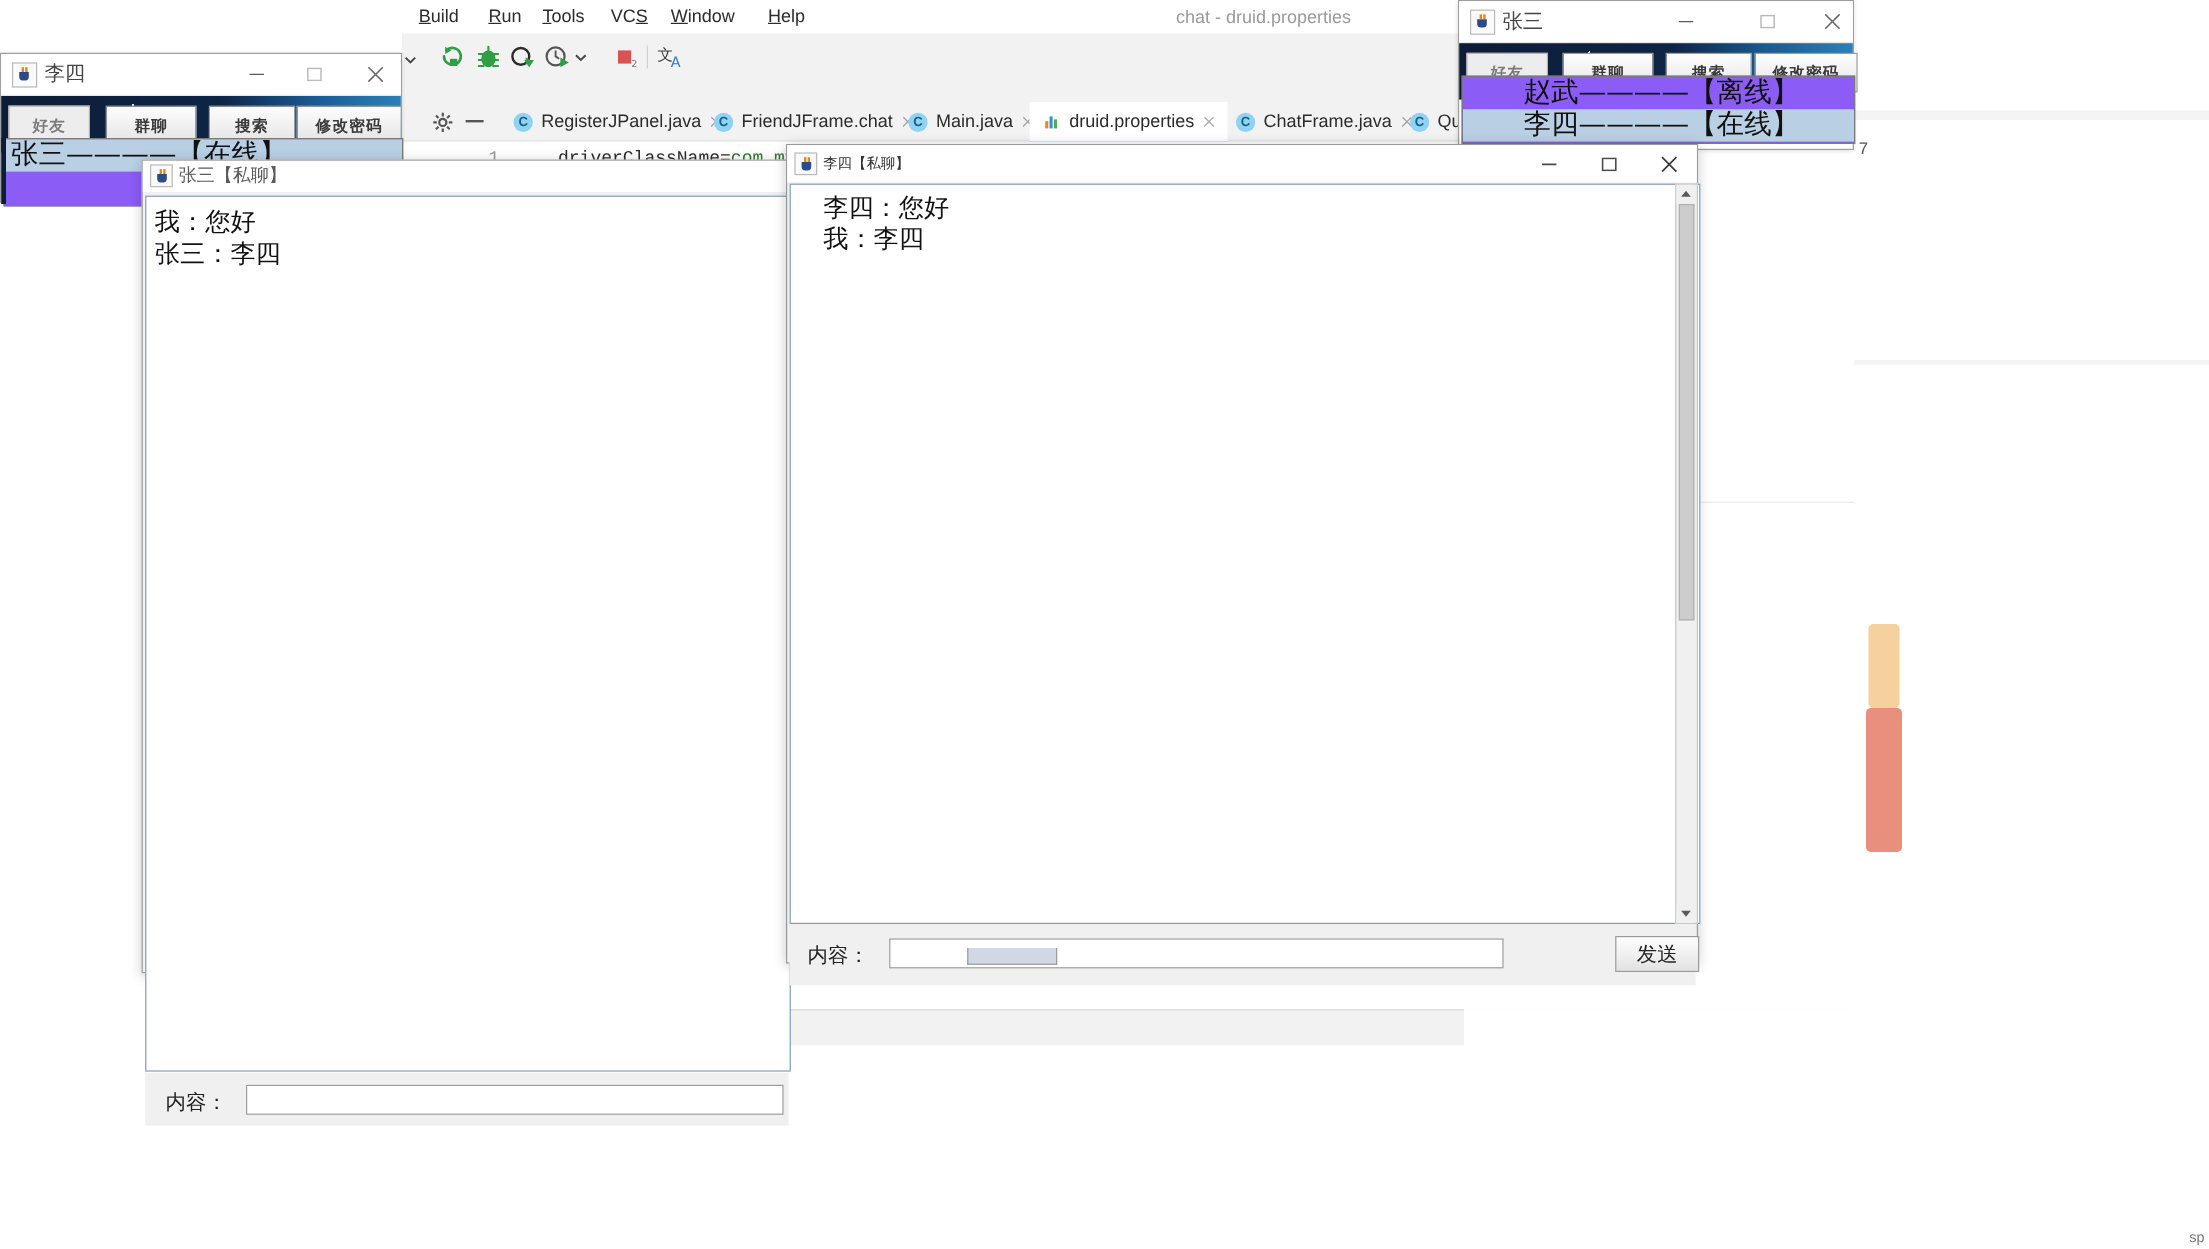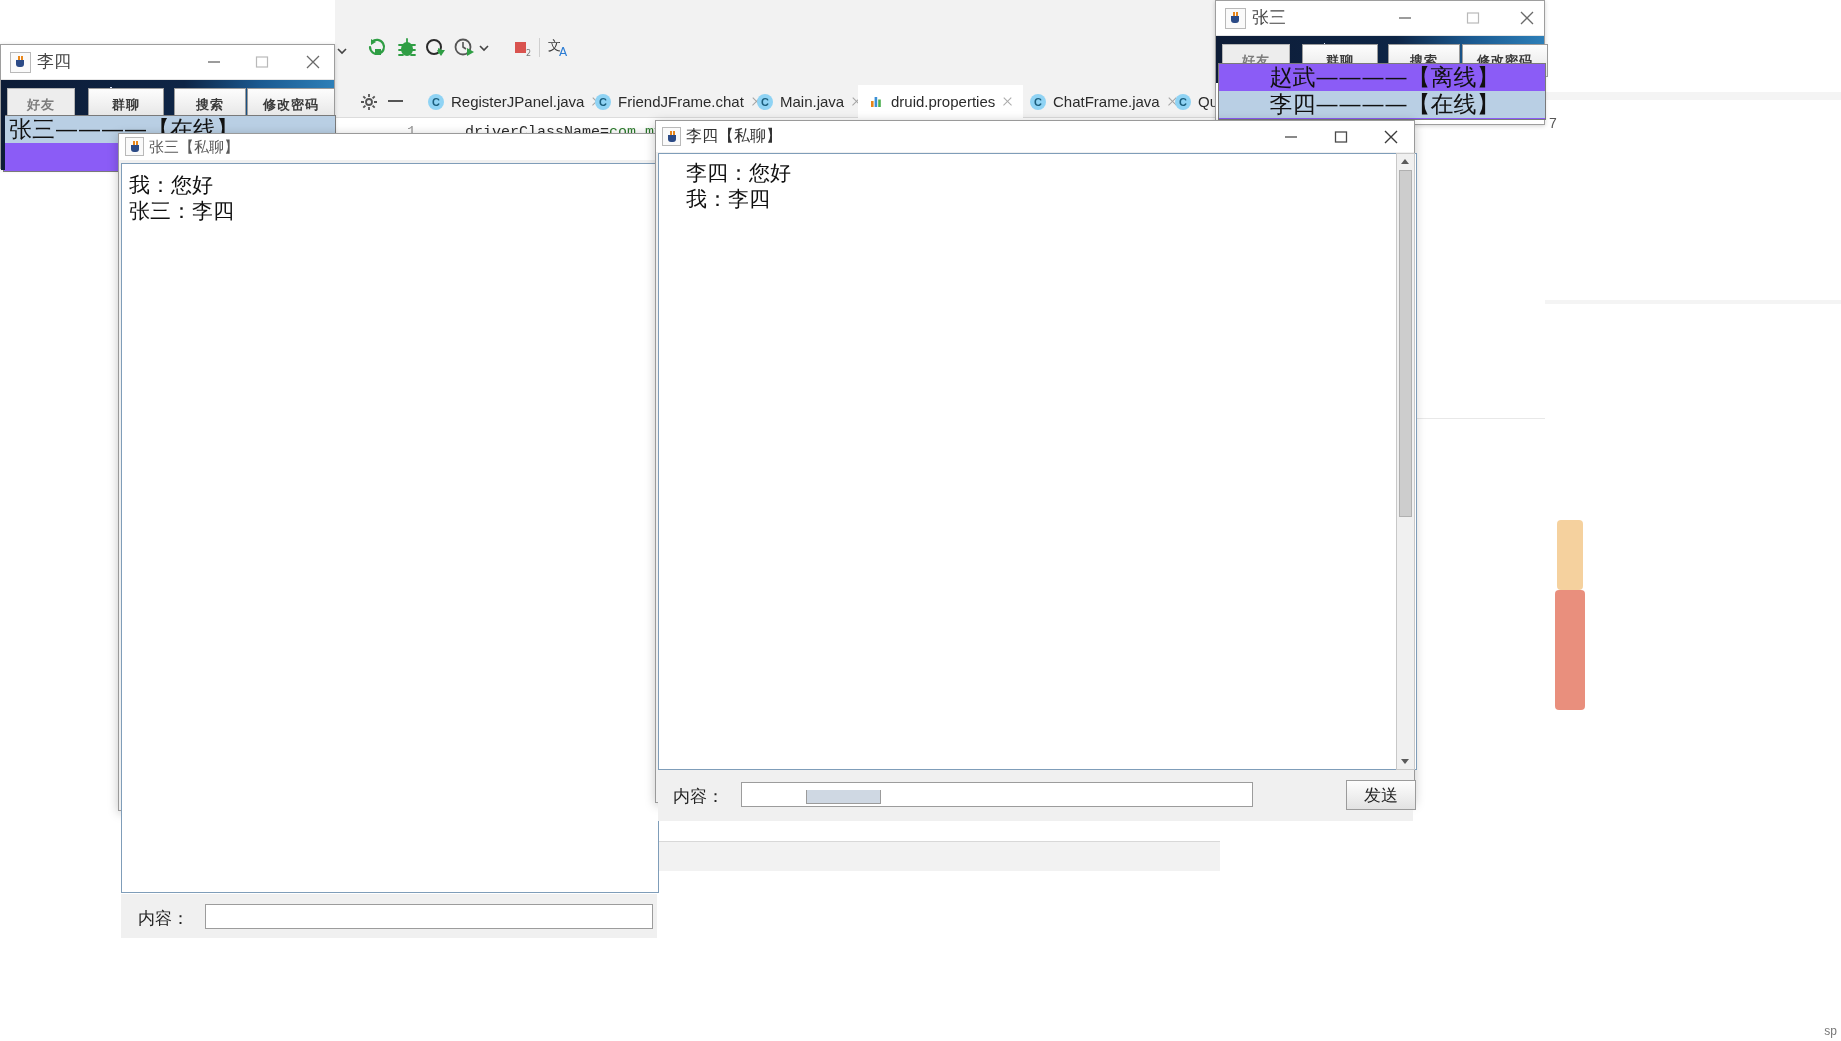--- a/index.html
+++ b/index.html
@@ -106,20 +106,29 @@
   .vscroll .thumb{position:absolute;left:2px;width:11px;background:#cdcdcd;border:1px solid #b0b0b0;}
   .tri{width:0;height:0;}
   .tri.up{border-left:4px solid transparent;border-right:4px solid transparent;border-bottom:5px solid #5a5a5a;}
   .tri.dn{border-left:4px solid transparent;border-right:4px solid transparent;border-top:5px solid #5a5a5a;}
 </style>
 </head>
 <body>
 
 <div class="abs" id="ide-window">
 
+  <div class="abs" style="left:0;top:0;width:1506px;height:28px;background:#fff;">
+    <div class="menu-item" style="left:10px;"><u>B</u><span>uild</span></div>
+    <div class="menu-item" style="left:68px;"><u>R</u>un</div>
+    <div class="menu-item" style="left:113px;"><u>T</u>ools</div>
+    <div class="menu-item" style="left:170px;">VC<u>S</u></div>
+    <div class="menu-item" style="left:220px;"><u>W</u>indow</div>
+    <div class="menu-item" style="left:301px;"><u>H</u>elp</div>
+    <div id="ide-project-title">chat - druid.properties</div>
+  </div>
 
   <div class="abs" style="left:0;top:28px;width:1506px;height:40px;background:#f2f2f2;border-bottom:1px solid #e3e3e3;">
 
     <div class="abs" style="left:0px;top:14px;">
       <svg width="14" height="10" viewBox="0 0 14 10">
           <path d="M3 3 L7 7 L11 3" stroke="#444" stroke-width="1.6" fill="none"></path>
         </svg>
     </div>
     <div class="tb-ico" style="left:32px;">
       <svg width="24" height="24" viewBox="0 0 24 24">
@@ -358,21 +367,21 @@
     <span class="inplabel abs" style="left:17px;top:13px;">内容：</span>
     <input class="jtextfield abs" style="left: 84px; top: 10px; width: 448px; font-size: 15px; padding: 0px 4px;" type="text" value="">
   </div>
 </div>
 
 <div class="abs chat" style="left:655px;top:120px;width:760px;height:683px;">
   <div class="ctitle" style="height:31px;">
     <span class="jicon" style="top:6px;">
         <span class="cup" style="width:10px;height:9px;"></span>
       </span>
-    <span class="ctitle-txt" style="top:5px;font-size:16px;color:#333;">李四【私聊】</span>
+    <span class="ctitle-txt" style="top:5px;font-size:12px;color:#333;">李四【私聊】</span>
     <span class="wbtn" style="left:612px;height:31px;">
       <svg width="14" height="12" viewBox="0 0 14 12">
           <path d="M1 6h12" stroke="#4a4a4a" stroke-width="1.3"></path>
         </svg>
       </span>
     <span class="wbtn" style="left:662px;height:31px;">
       <svg width="14" height="12" viewBox="0 0 14 12">
           <rect x="1.5" y="1" width="11" height="10" stroke="#4a4a4a" stroke-width="1.3" fill="none"></rect>
         </svg>
       </span>

